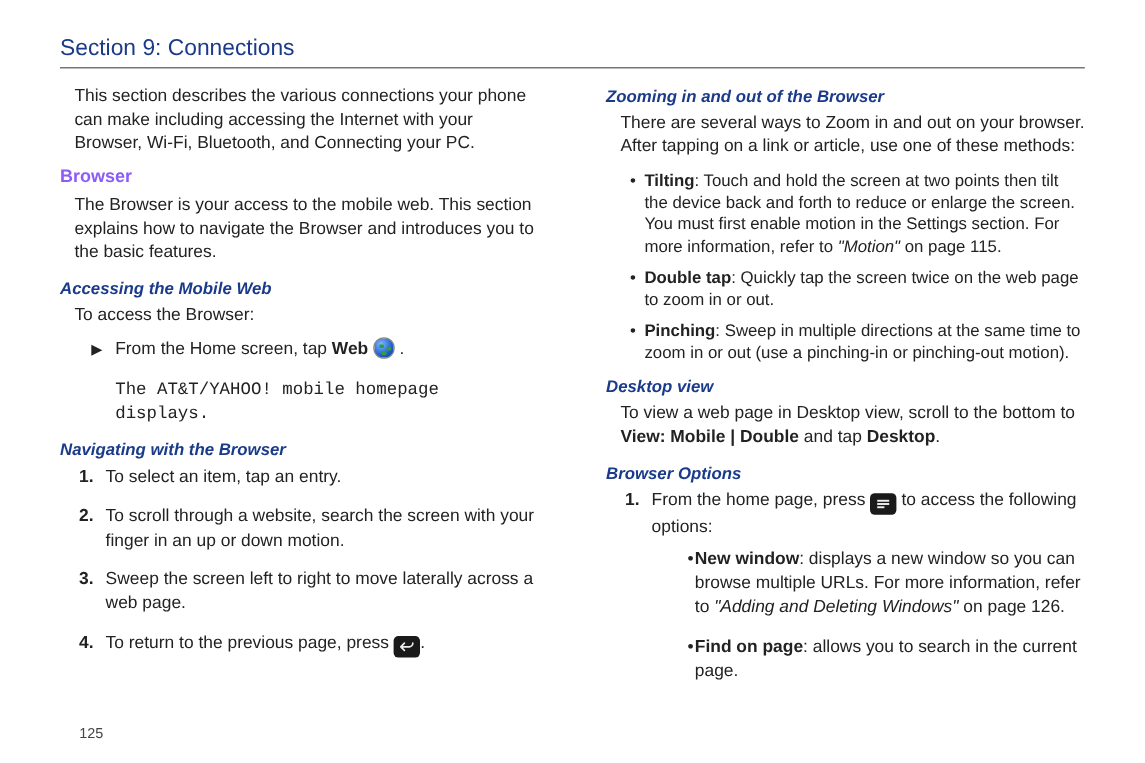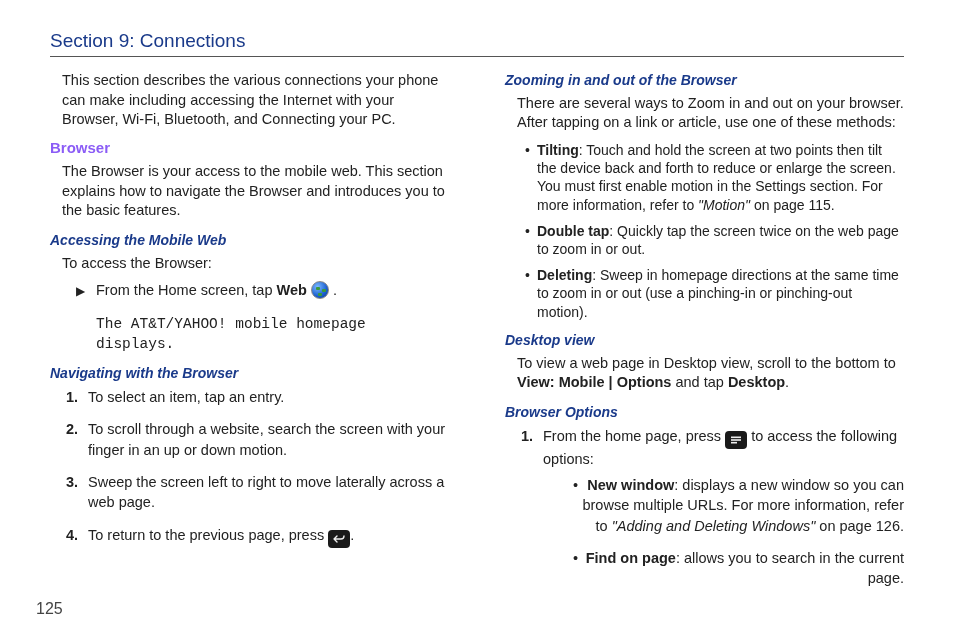--- a/index.html
+++ b/index.html
@@ -92,21 +92,20 @@
   .bullets li::before {
     content: "•";
     position: absolute;
     left: 0;
     top: 0;
   }
   .sub-bullets {
     margin: 6px 0 0 28px;
     padding: 0;
     list-style: none;
-    text-align: right;
   }
   .sub-bullets li {
     position: relative;
     padding-left: 12px;
     margin-bottom: 8px;
     font-size: 13.5px;
     line-height: 1.3;
   }
   .sub-bullets li::before {
     content: "•";
@@ -146,22 +145,22 @@
     background: #1a1a1a;
     border-radius: 4px;
     color: #eee;
     font-size: 11px;
     line-height: 1;
   }
   .icon-dark svg { display: block; }
   .page-num {
     position: absolute;
     bottom: 18px;
-    left: 36px;
-    font-size: 16px;
+    left: 66px;
+    font-size: 12px;
     color: #444;
   }
 </style>
 </head>
 <body>
 
 <div class="page">
   <h1 class="section-title">Section 9: Connections</h1>
   <hr class="hr">
 
@@ -205,27 +204,27 @@
       <p class="para">There are several ways to Zoom in and out on your browser. After tapping on a link or article, use one of these methods:</p>
 
       <ul class="bullets">
         <li>
           <span class="b">Tilting</span><span>: Touch and hold the screen at two points then tilt the device back and forth to reduce or enlarge the screen. You must first enable motion in the Settings section. For more information, refer to </span><span class="it">"Motion"</span><span> on page 115.</span>
         </li>
         <li>
           <span class="b">Double tap</span><span>: Quickly tap the screen twice on the web page to zoom in or out.</span>
         </li>
         <li>
-          <span class="b">Deleting</span><span>: Sweep in homepage directions at the same time to zoom in or out (use a pinching-in or pinching-out motion).</span>
+          <span class="b">Pinching</span><span>: Sweep in multiple directions at the same time to zoom in or out (use a pinching-in or pinching-out motion).</span>
         </li>
       </ul>
 
       <div class="h3">Desktop view</div>
       <p class="para">
-        <span>To view a web page in Desktop view, scroll to the bottom to </span><span class="b">View: Mobile | Options</span><span> and tap </span><span class="b">Desktop</span><span>.</span>
+        <span>To view a web page in Desktop view, scroll to the bottom to </span><span class="b">View: Mobile | Double</span><span> and tap </span><span class="b">Desktop</span><span>.</span>
       </p>
 
       <div class="h3">Browser Options</div>
       <ol class="numlist">
         <li>
           <span>From the home page, press </span><span class="icon-dark">
               <svg width="14" height="10" viewBox="0 0 14 10">
                 <rect x="2" y="1.5" width="10" height="1.6" fill="#eee"></rect>
                 <rect x="2" y="4.2" width="10" height="1.6" fill="#eee"></rect>
                 <rect x="2" y="6.9" width="6" height="1.6" fill="#eee"></rect>

